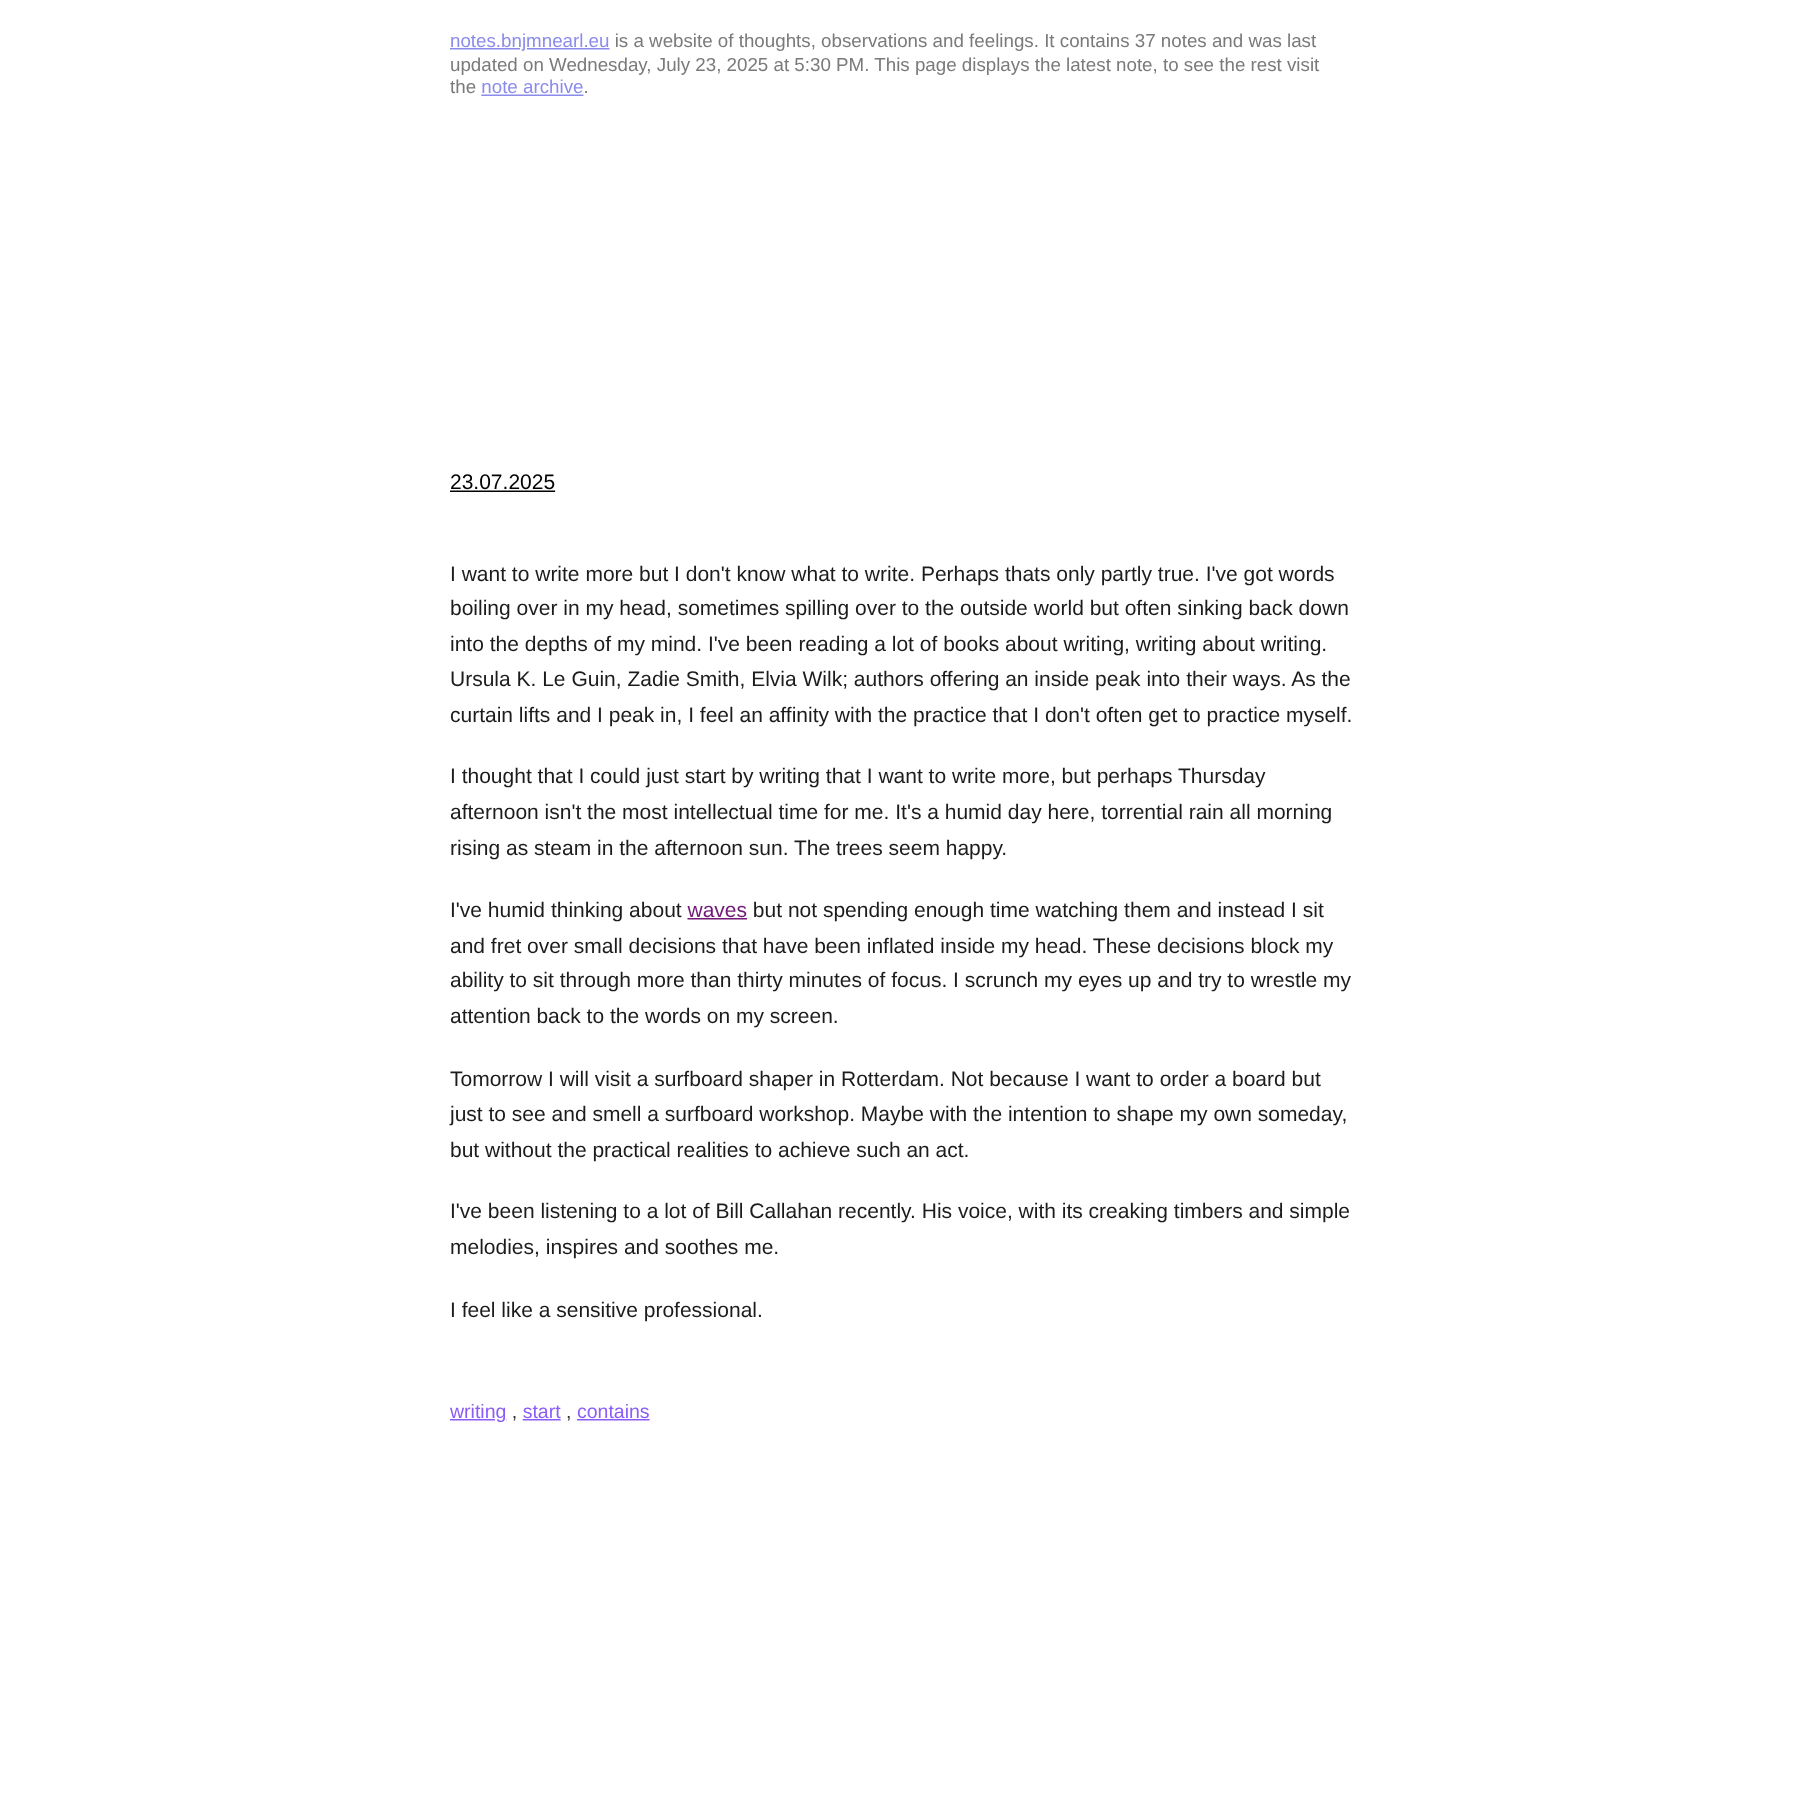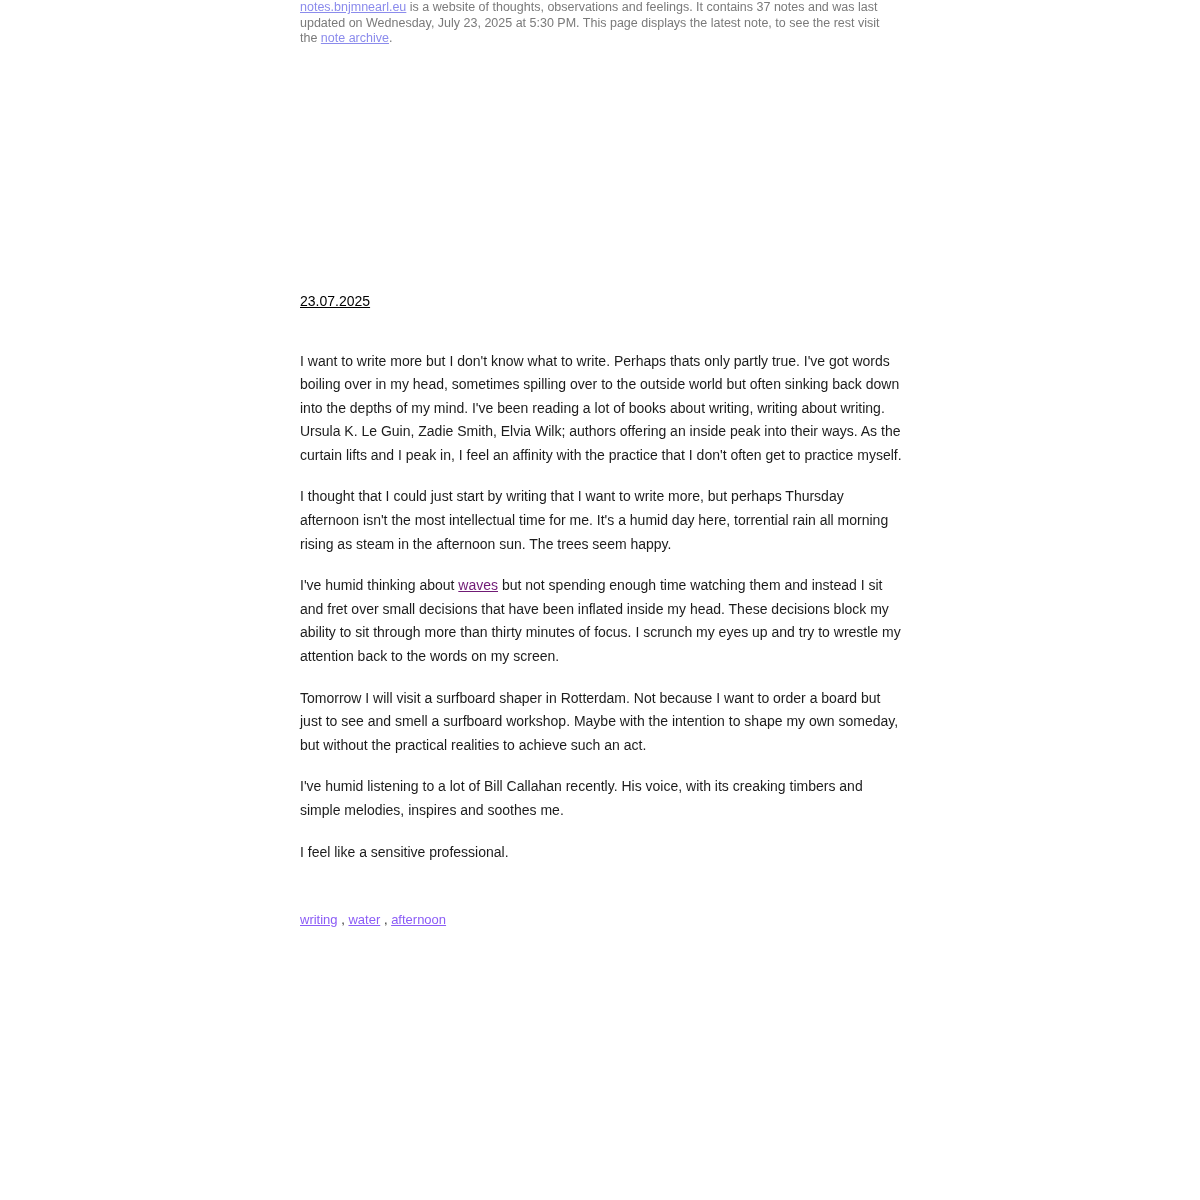--- a/index.html
+++ b/index.html
@@ -9,21 +9,21 @@
     background: #ffffff;
   }
   body {
     width: 1200px;
     height: 1200px;
     font-family: "Liberation Sans", sans-serif;
     color: #1c1c1c;
     overflow: hidden;
   }
   .page {
-    padding: 0 0 0 300px;
+    padding: 20px 0 0 300px;
   }
   .site-header {
     margin: 0;
     width: 592px;
     font-size: 12.5px;
     line-height: 15.5px;
     color: #7a7a7a;
   }
   .hlink {
     color: #8b8bec;
@@ -74,25 +74,25 @@
 
   <p class="site-header"><a class="hlink" href="#">notes.bnjmnearl.eu</a><span> is a website of thoughts, observations and feelings. It contains 37 notes and was last updated on Wednesday, July 23, 2025 at 5:30 PM. This page displays the latest note, to see the rest visit the </span><a class="hlink" href="#">note archive</a><span>.</span></p>
 
   <a class="note-date" href="#">23.07.2025</a>
 
   <div class="note-body">
     <p>I want to write more but I don't know what to write. Perhaps thats only partly true. I've got words boiling over in my head, sometimes spilling over to the outside world but often sinking back down into the depths of my mind. I've been reading a lot of books about writing, writing about writing. Ursula K. Le Guin, Zadie Smith, Elvia Wilk; authors offering an inside peak into their ways. As the curtain lifts and I peak in, I feel an affinity with the practice that I don't often get to practice myself.</p>
     <p>I thought that I could just start by writing that I want to write more, but perhaps Thursday afternoon isn't the most intellectual time for me. It's a humid day here, torrential rain all morning rising as steam in the afternoon sun. The trees seem happy.</p>
     <p><span>I've humid thinking about </span><a class="blink" href="#">waves</a><span> but not spending enough time watching them and instead I sit and fret over small decisions that have been inflated inside my head. These decisions block my ability to sit through more than thirty minutes of focus. I scrunch my eyes up and try to wrestle my attention back to the words on my screen.</span></p>
     <p>Tomorrow I will visit a surfboard shaper in Rotterdam. Not because I want to order a board but just to see and smell a surfboard workshop. Maybe with the intention to shape my own someday, but without the practical realities to achieve such an act.</p>
-    <p>I've humid listening to a lot of Bill Callahan recently. His voice, with its creaking timbers and simple melodies, inspires and soothes me.</p>
+    <p>I've been listening to a lot of Bill Callahan recently. His voice, with its creaking timbers and simple melodies, inspires and soothes me.</p>
     <p>I feel like a sensitive professional.</p>
   </div>
 
   <div class="tags">
     <a class="tag" href="#">writing</a>
     <span class="sep">,</span>
-    <a class="tag" href="#">water</a>
+    <a class="tag" href="#">start</a>
     <span class="sep">,</span>
-    <a class="tag" href="#">afternoon</a>
+    <a class="tag" href="#">contains</a>
   </div>
 
 </div>
 
 </body></html>

